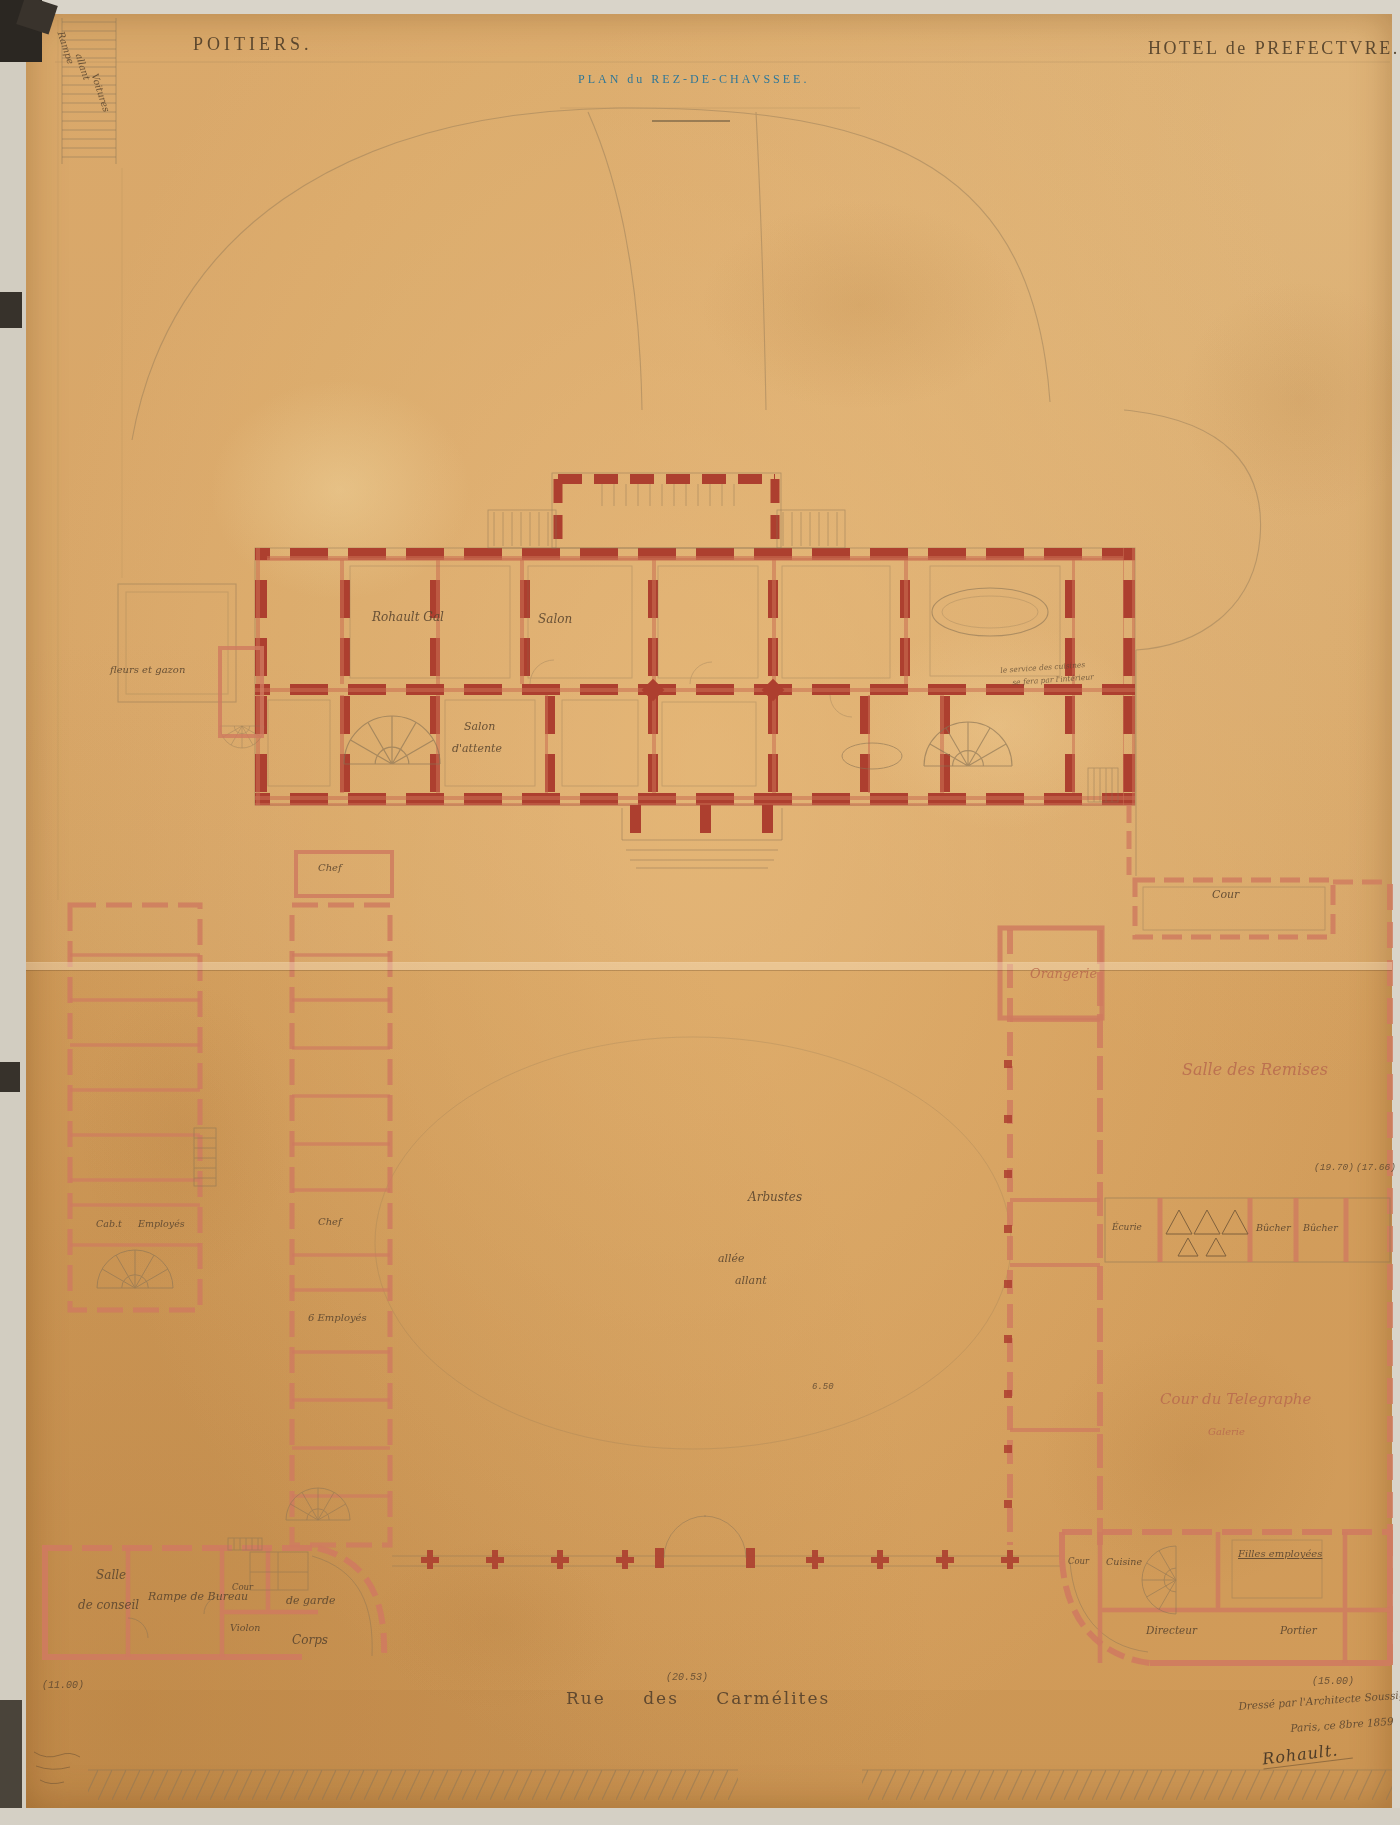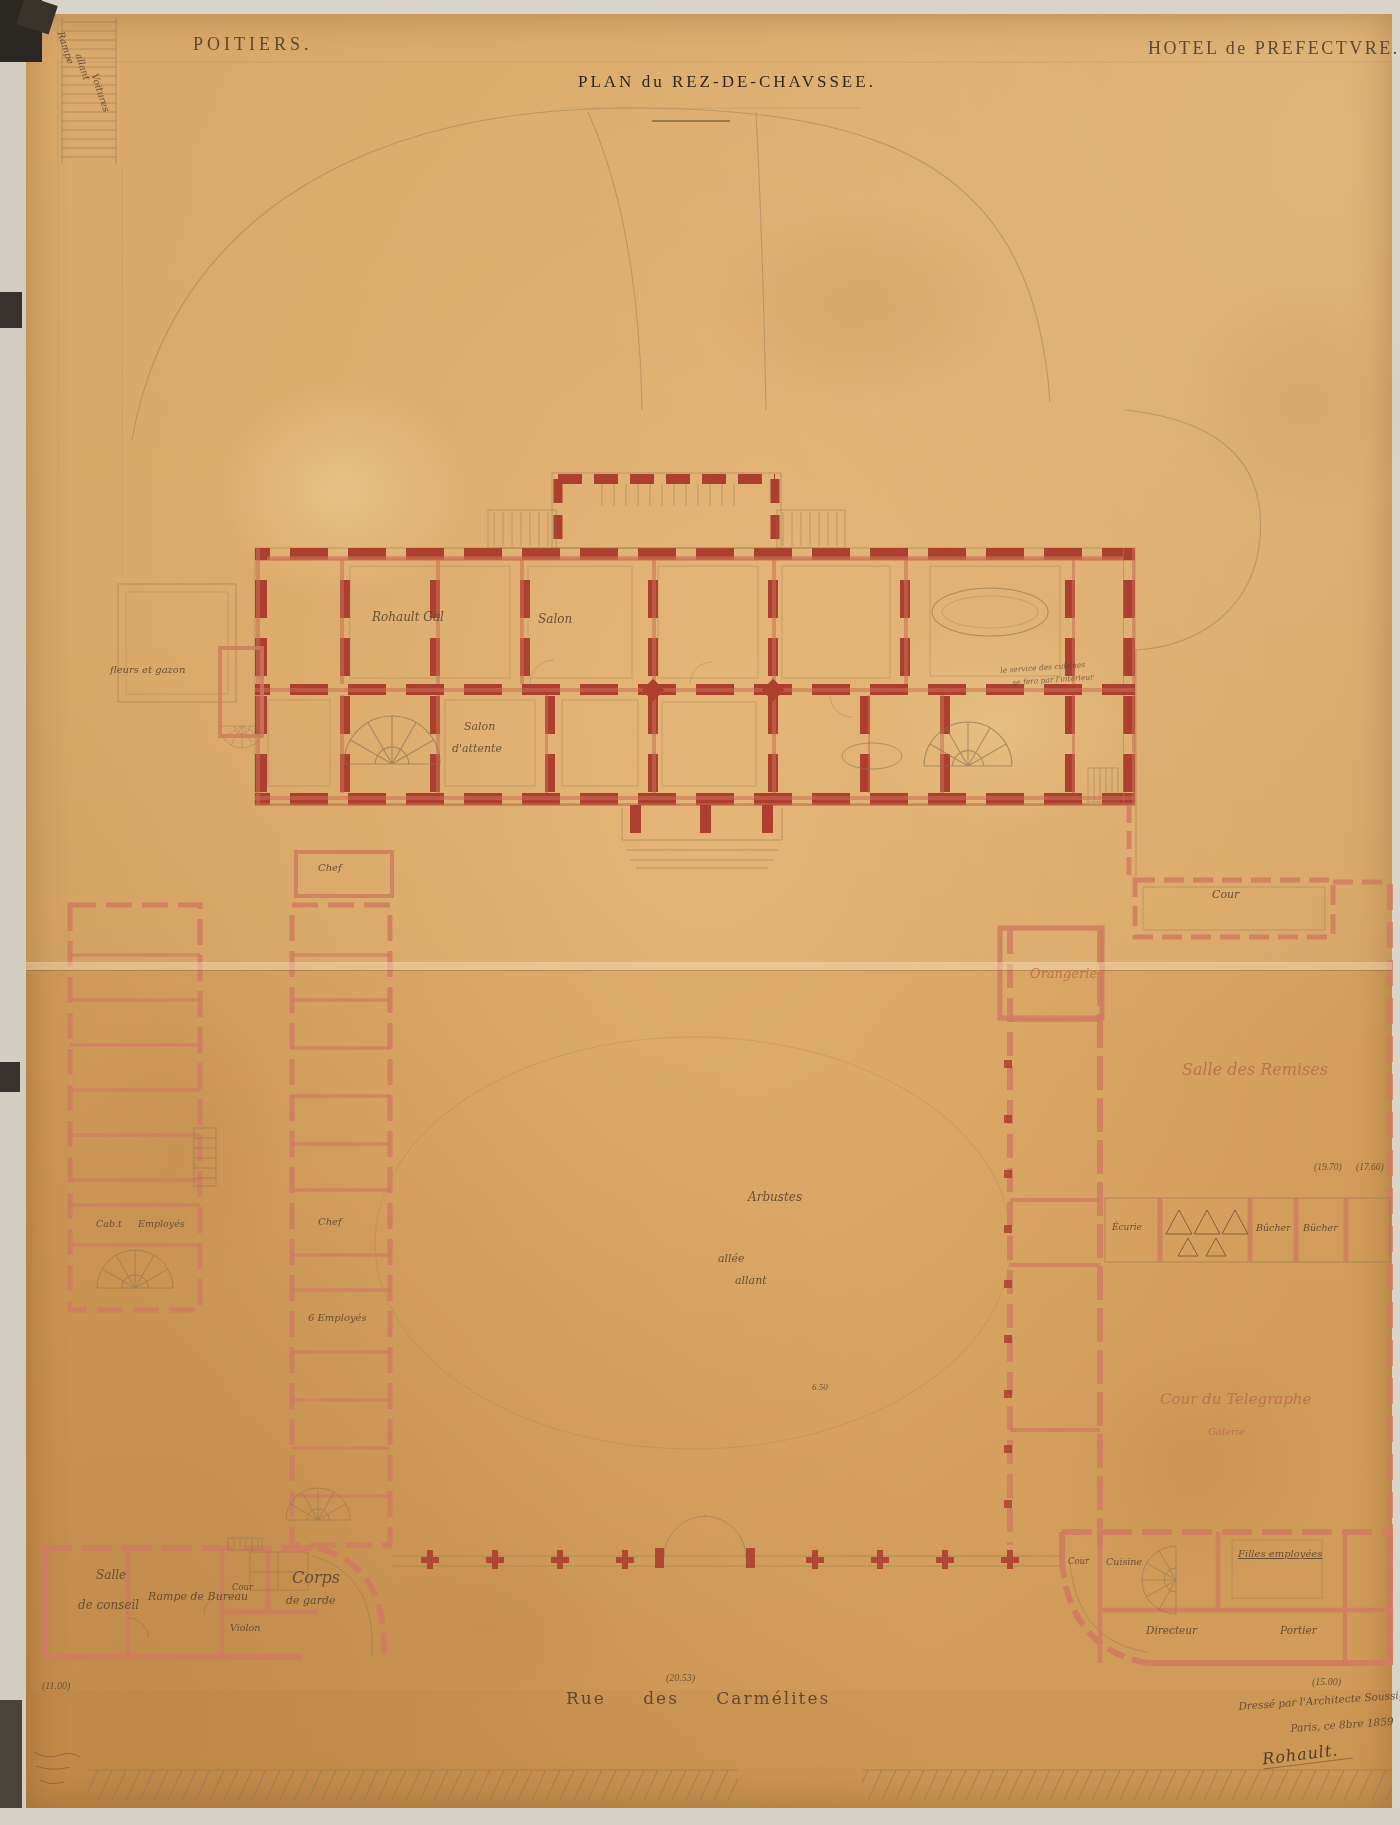--- a/index.html
+++ b/index.html
@@ -24,27 +24,27 @@
          box-shadow: inset 0 0 38px rgba(120,70,20,.45);}
   .blotch{position:absolute;border-radius:50%;pointer-events:none;}
   .fold{position:absolute;left:26px;top:962px;width:1366px;height:8px;background:rgba(255,240,214,.38);}
   .foldline{position:absolute;left:26px;top:970px;width:1366px;height:1px;background:rgba(110,78,45,.32);}
   .sheet-tint{position:absolute;left:26px;top:14px;width:1366px;height:949px;background:rgba(255,236,198,.10);}
   .bottom-tint{position:absolute;left:26px;top:1690px;width:1366px;height:118px;background:rgba(150,95,40,.07);}
   svg.plan{position:absolute;left:0;top:0;}
   
   .caps{position:absolute;font-family:"Liberation Serif",serif;color:#4c3b26;
         letter-spacing:4px;font-size:18px;white-space:nowrap;opacity:.88;}
-  .caps-light{color:#000000;opacity:.8;letter-spacing:3px;font-size:17px;}
+  .caps-light{color:#0369a1;opacity:.8;letter-spacing:3px;font-size:12px;}
   .rule{position:absolute;background:#6d5a40;opacity:.6;}
   .hand{position:absolute;font-family:"DejaVu Serif",serif;font-style:italic;
         color:#5c4730;white-space:nowrap;opacity:.9;}
   .court{position:absolute;font-family:"DejaVu Serif",serif;font-style:italic;
          color:#b86a4e;white-space:nowrap;opacity:.85;}
-  .dim{position:absolute;font-family:Liberation Serif, serif;font-style:italic;font-size:10px;
+  .dim{position:absolute;font-family:Liberation Mono, monospace;font-style:italic;font-size:10px;
        color:#5c4730;white-space:nowrap;opacity:.85;}
   .rot{transform-origin:left top;}
   .street{position:absolute;font-family:"DejaVu Serif",serif;font-size:17px;color:#55412c;
           word-spacing:30px;letter-spacing:2px;opacity:.9;}
   .signature-name{position:absolute;font-family:"DejaVu Serif",serif;font-style:italic;
           font-size:16px;color:#4e3c28;transform:rotate(-7deg);letter-spacing:1px;
           border-bottom:1px solid rgba(78,60,40,.45);padding-right:14px;}
 </style>
 </head>
 <body>
@@ -357,21 +357,21 @@
 
   <div class="hand" style="left:1112px;top:1222px;font-size:9px;">Écurie</div>
   <div class="hand" style="left:1256px;top:1222px;font-size:9.5px;">Bûcher</div>
   <div class="hand" style="left:1303px;top:1222px;font-size:9.5px;">Bûcher</div>
 
   <div class="hand" style="left:96px;top:1568px;font-size:12px;">Salle</div>
   <div class="hand" style="left:78px;top:1598px;font-size:12px;">de conseil</div>
   <div class="hand" style="left:148px;top:1590px;font-size:11px;">Rampe de Bureau</div>
   <div class="hand" style="left:232px;top:1582px;font-size:8.5px;">Cour</div>
   <div class="hand" style="left:230px;top:1622px;font-size:9.5px;">Violon</div>
-  <div class="hand" style="left:292px;top:1568px;font-size:16px;">Corps</div>
+  <div class="hand" style="left:292px;top:1633px;font-size:12px;">Corps</div>
   <div class="hand" style="left:286px;top:1594px;font-size:11px;">de garde</div>
 
   <div class="hand" style="left:1068px;top:1556px;font-size:8.5px;">Cour</div>
   <div class="hand" style="left:1106px;top:1556px;font-size:9.5px;">Cuisine</div>
   <div class="hand" style="left:1238px;top:1548px;font-size:10px;text-decoration:underline;">Filles employées</div>
   <div class="hand" style="left:1146px;top:1624px;font-size:10.5px;">Directeur</div>
   <div class="hand" style="left:1280px;top:1624px;font-size:10.5px;">Portier</div>
 
   <div class="dim" style="left:42px;top:1680px;">(11.00)</div>
   <div class="dim" style="left:666px;top:1672px;">(20.53)</div>

